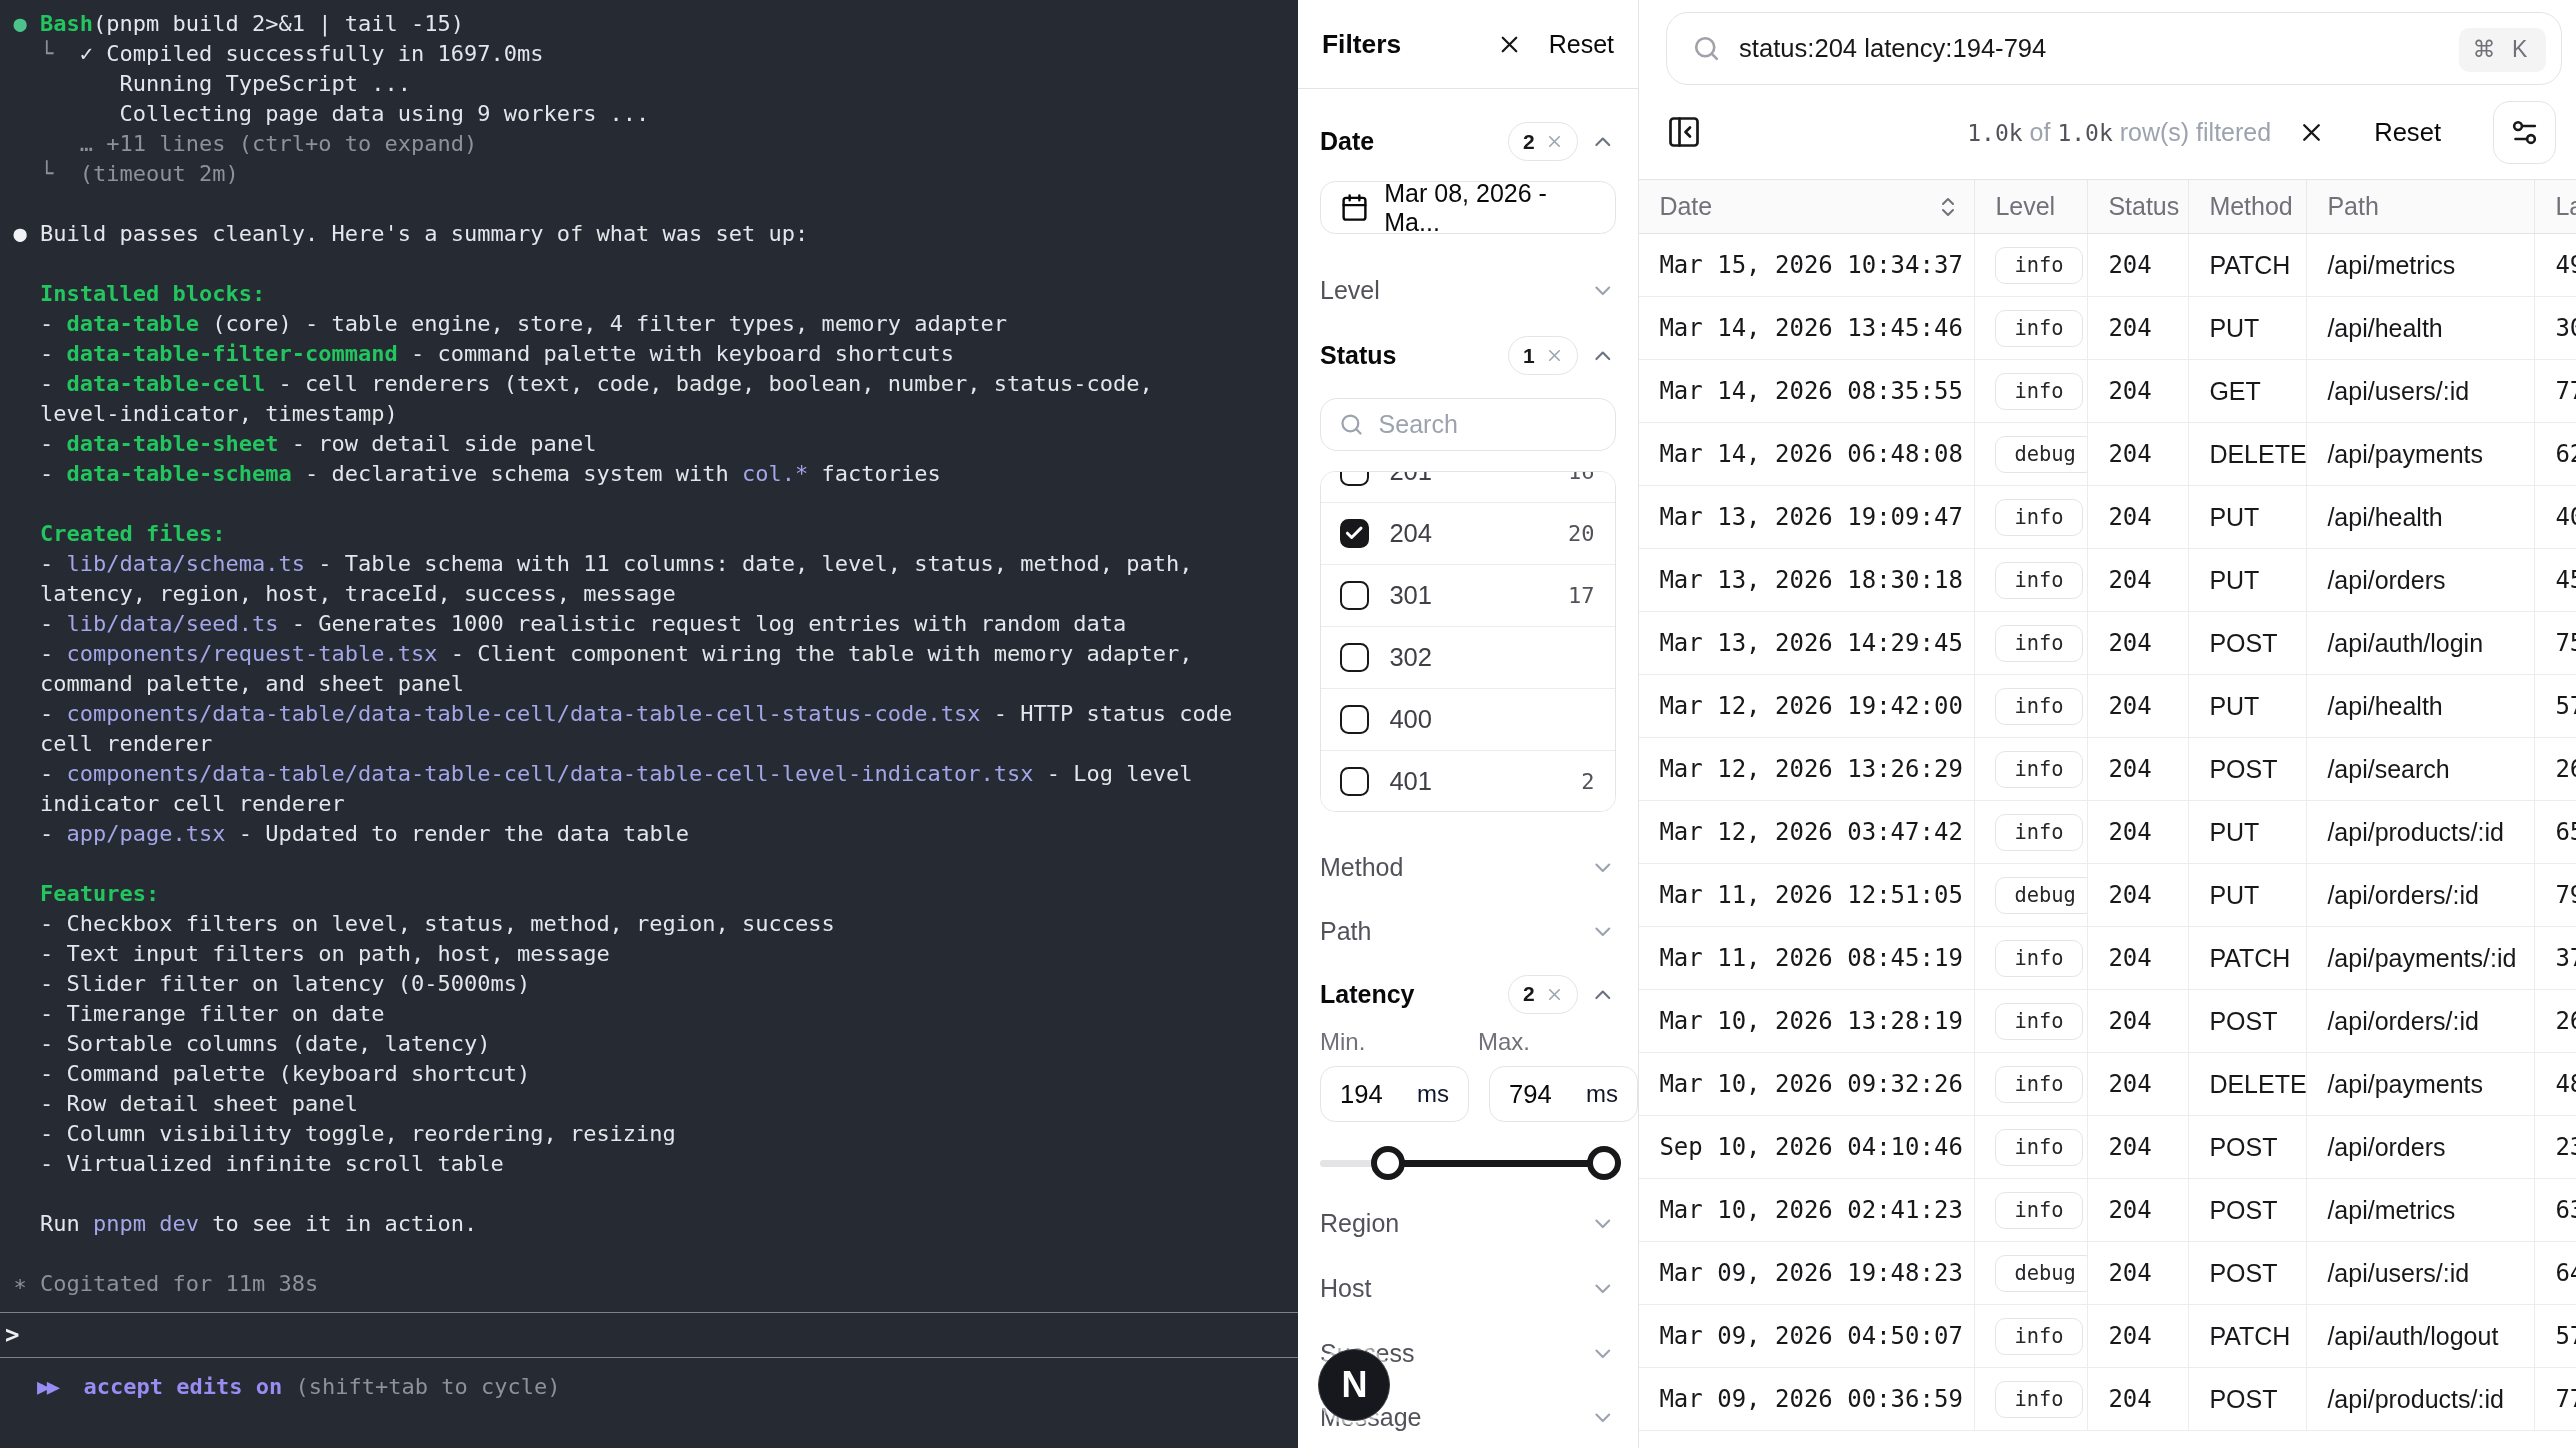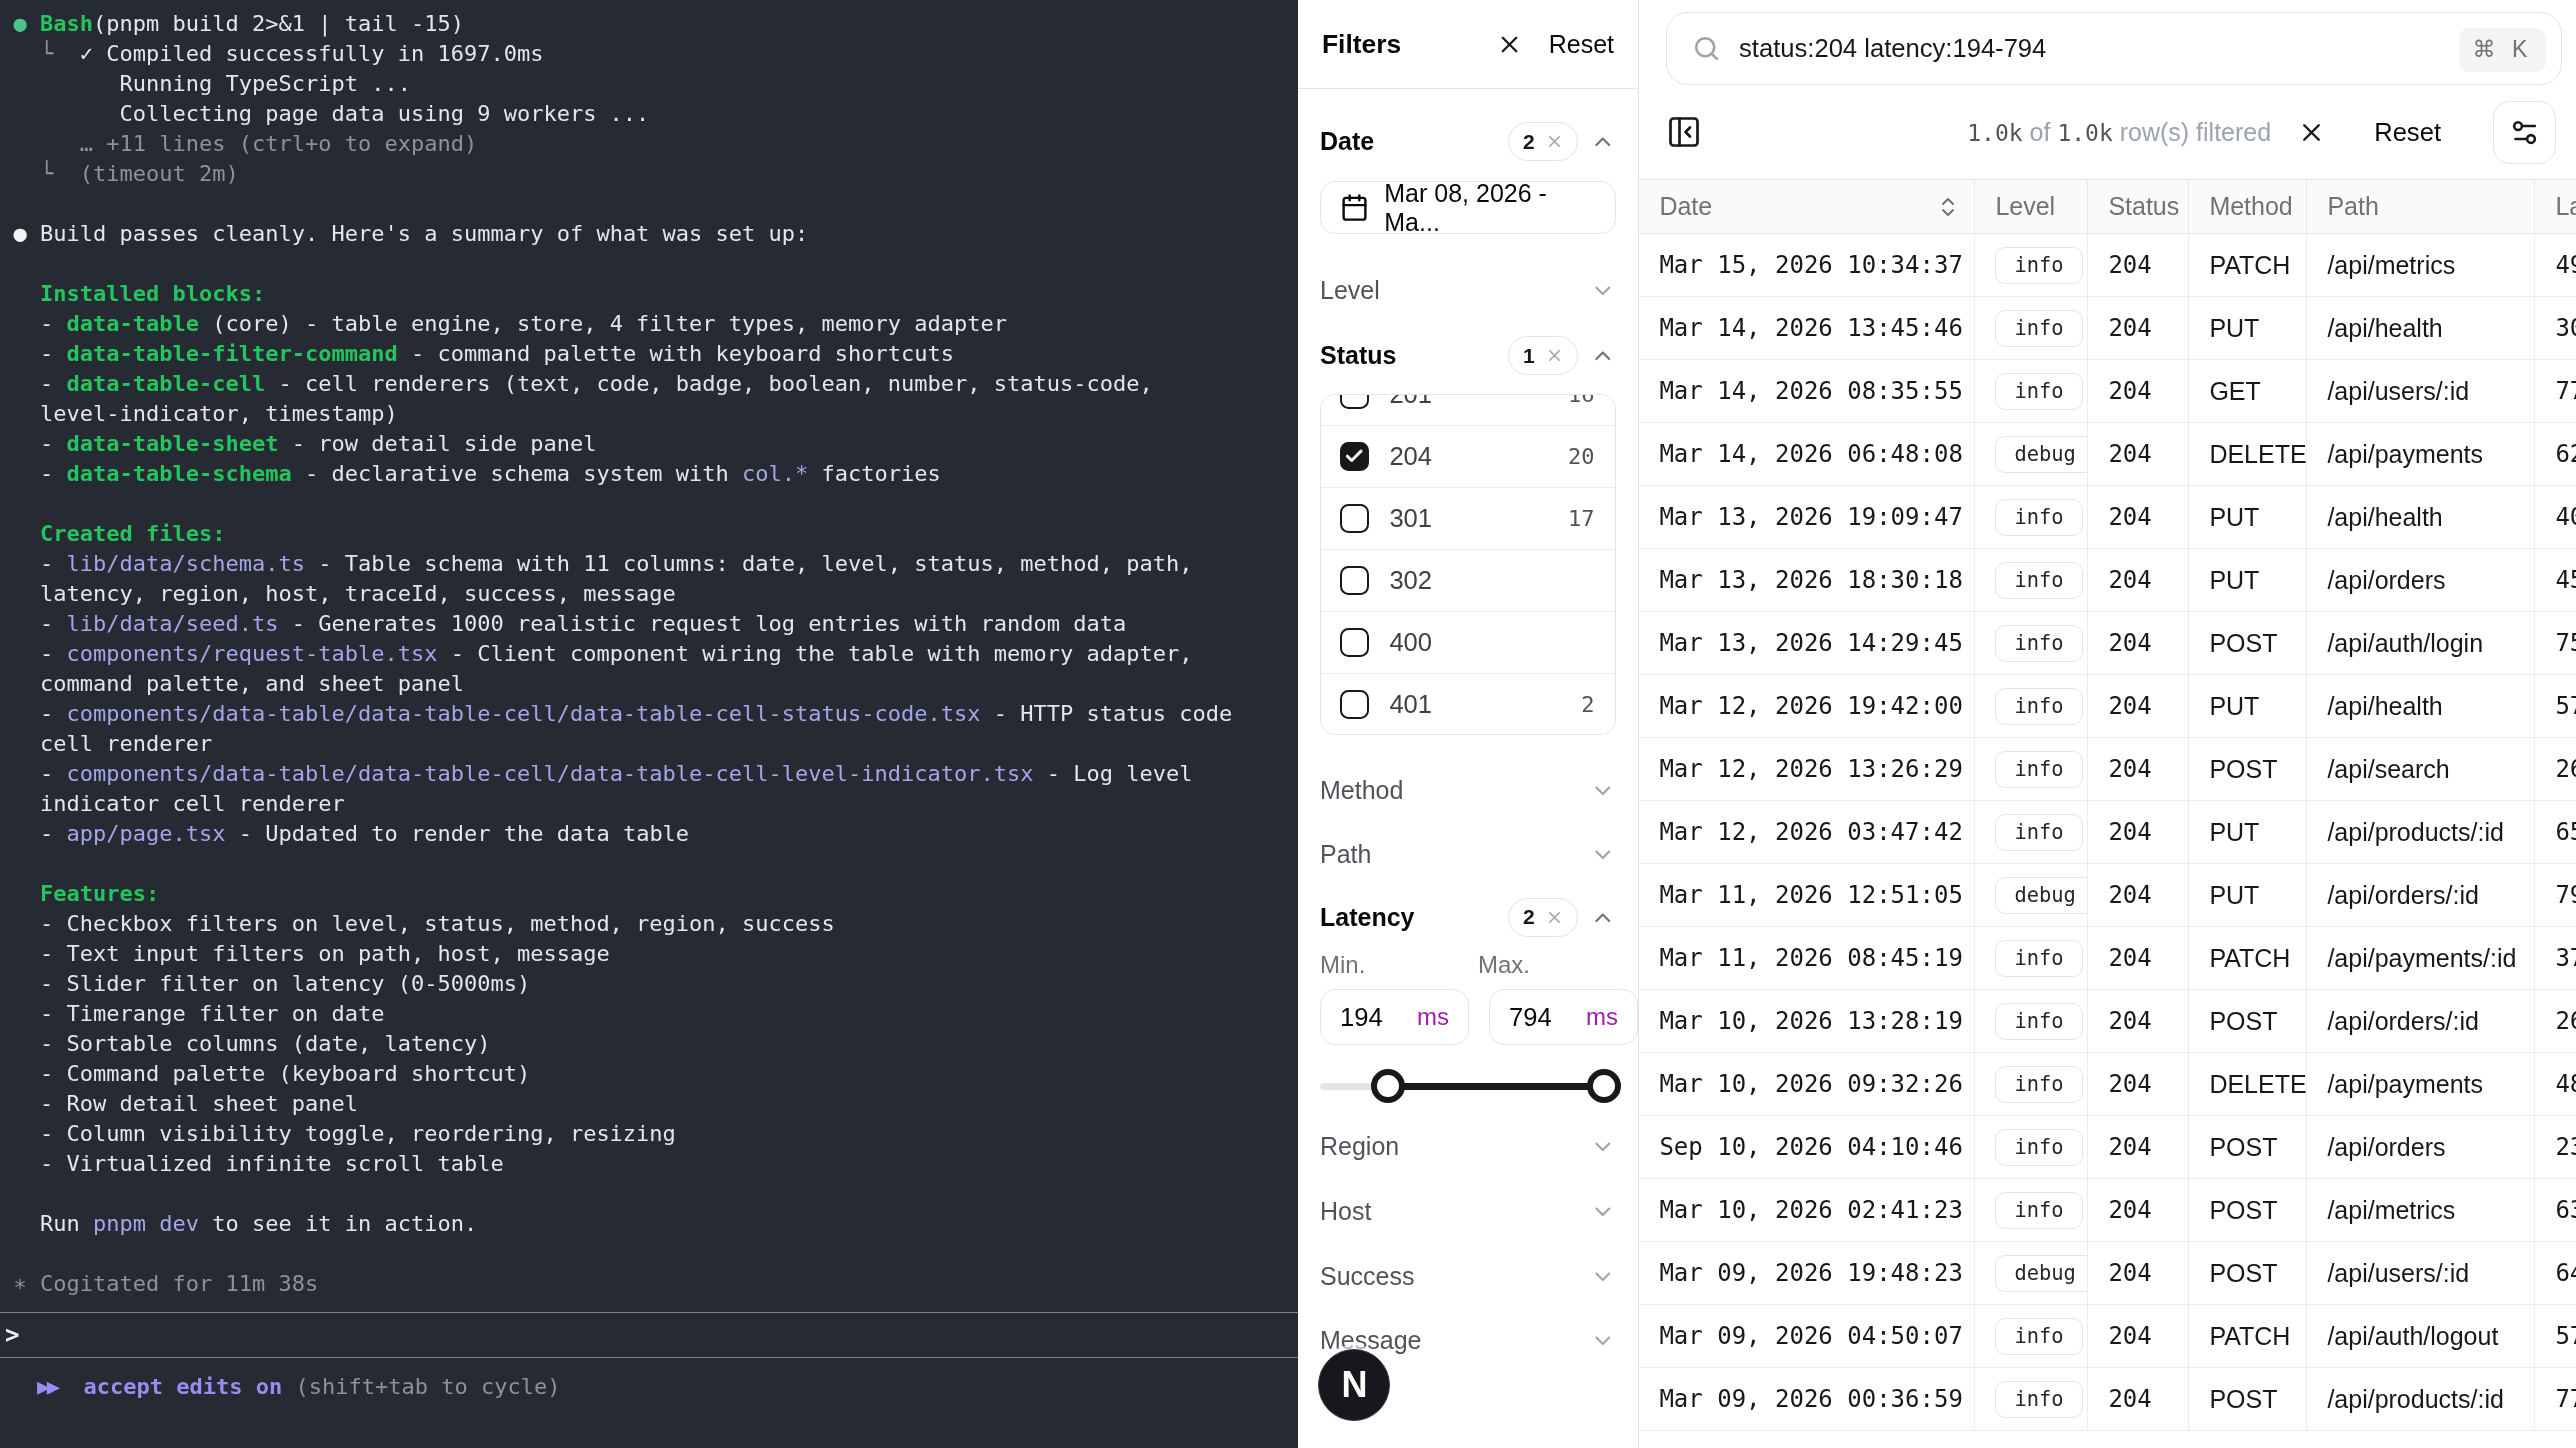--- a/index.html
+++ b/index.html
@@ -70,21 +70,21 @@
   .cb.on { background:#18181b; }
   .opt-label { font-size:25.6px; color:#3f3f46; flex:1; }
   .opt-count { font-family:"DejaVu Sans Mono", monospace; font-size:22px; color:#52525b; }
   .mm-row { display:flex; gap:20px; }
   .mm-col { flex:1; }
   .mm-label { font-size:24px; color:#71717a; }
   .mm-input { display:flex; align-items:center; height:56px; border:1.7px solid #e4e4e7;
     border-radius:15.3px; padding:0 19px; }
   .mm-input input { border:none; outline:none; width:77px; font-size:25.6px; color:#09090b;
     font-family:"Liberation Sans", sans-serif; }
-  .mm-unit { margin-left:auto; font-size:24px; color:#a21caf; }
+  .mm-unit { margin-left:auto; font-size:24px; color:#0f172a; }
   .slider { position:relative; height:34px; }
   .sl-track { position:absolute; left:0; right:0; top:13.6px; height:6.8px; border-radius:3.4px;
     background:#e4e4e7; }
   .sl-range { position:absolute; top:13.6px; height:6.8px; background:#18181b; }
   .sl-handle { position:absolute; top:0; width:34px; height:34px; border-radius:50%;
     background:#fff; border:6px solid #18181b; transform:translateX(-50%); cursor:grab; }
   .next-badge { position:absolute; left:20.4px; top:1349px; width:72px; height:72px;
     border-radius:50%; background:#16181d; color:#fff; display:flex; align-items:center;
     justify-content:center; font-size:36px; font-weight:600; border:1.7px solid #3a3d44;
     box-shadow:0 0 0 4.3px rgba(255,255,255,.55); cursor:pointer; z-index:5; }
@@ -204,20 +204,29 @@
               <path d="M18 6 6 18M6 6l12 12"></path>
             </svg>
         </span>
       </span>
       <span class="f-chev">
         <svg viewBox="0 0 24 24" width="25.6" height="25.6" fill="none" stroke="currentColor" stroke-width="2" stroke-linecap="round" stroke-linejoin="round">
             <path d="m18 15-6-6-6 6"></path>
           </svg>
       </span>
     </div>
+    <div class="f-search mt28">
+      <span style="display:flex;">
+        <svg viewBox="0 0 24 24" width="27" height="27" fill="none" stroke="currentColor" stroke-width="2" stroke-linecap="round">
+            <circle cx="11" cy="11" r="7"></circle>
+            <path d="m20 20-3.5-3.5"></path>
+          </svg>
+      </span>
+      <input placeholder="Search" style="">
+    </div>
     <div class="opt-list mt24" id="status-options">
         <div class="opt clipped">
           <span class="cb"></span>
           <span class="opt-label">201</span>
           <span class="opt-count">16</span>
         </div>
         <div class="opt">
           <span class="cb on">
             <svg viewBox="0 0 24 24" width="20.4" height="20.4" fill="none" stroke="currentColor" stroke-width="3.5" stroke-linecap="round" stroke-linejoin="round">
               <path d="M20 6 9 17l-5-5"></path>

